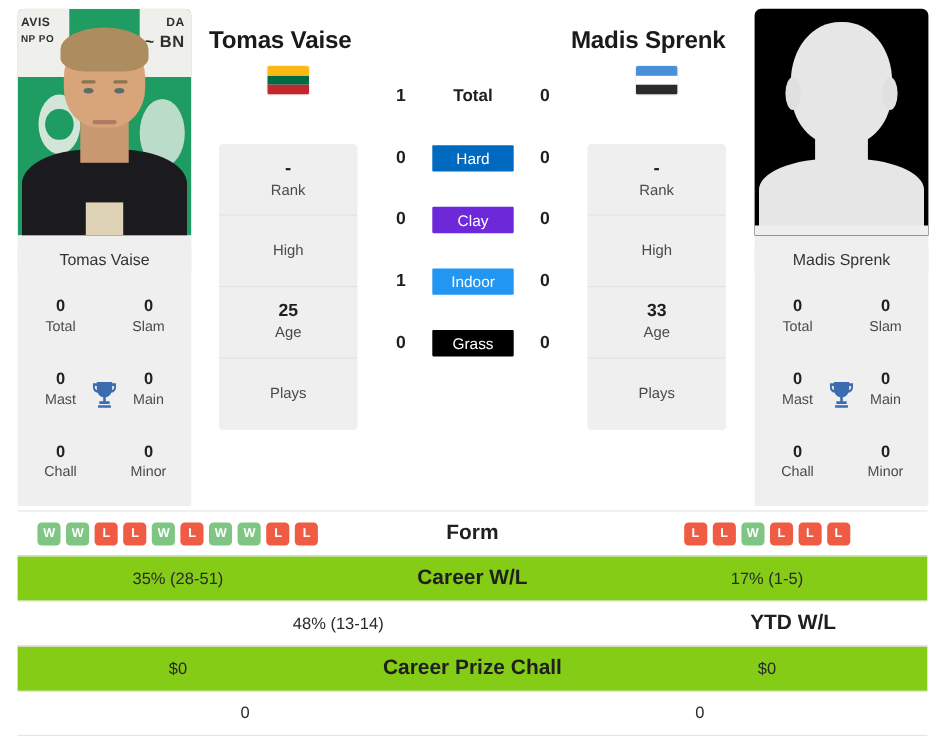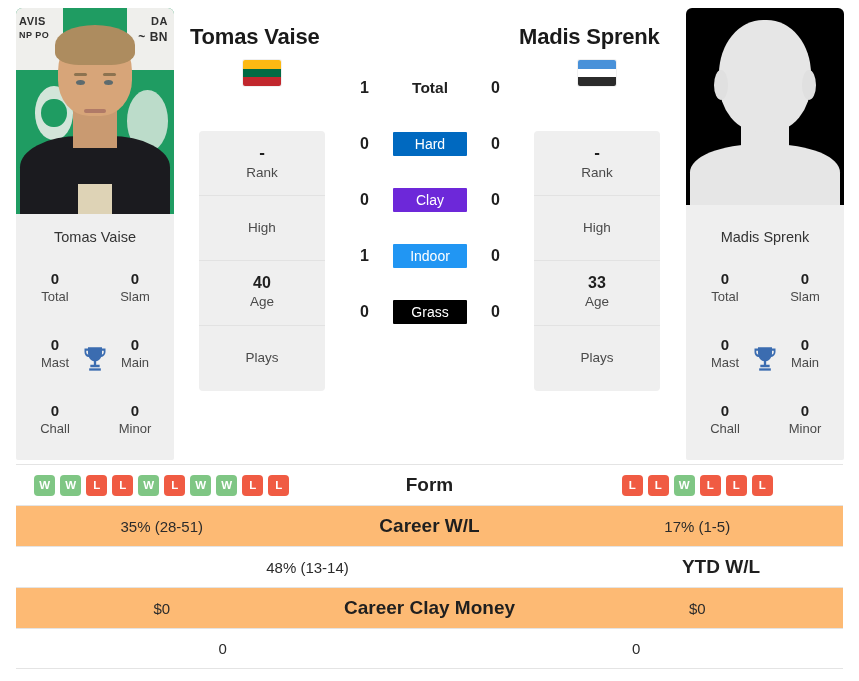--- a/index.html
+++ b/index.html
@@ -38,21 +38,21 @@
   .ph-bg { position: absolute; inset: 0; background: #1f9c62; }
   .ph-bg .band-l { position: absolute; left: 0; top: 0; width: 30%; height: 30%; background: #efefec; }
   .ph-bg .band-r { position: absolute; right: 0; top: 0; width: 30%; height: 30%; background: #efefec; }
   .ph-bg .band-m { position: absolute; left: 12%; top: 38%; width: 24%; height: 26%; background: #f2f2ee; border-radius: 50%; opacity: .85; }
   .ph-bg .band-rr{ position: absolute; right: 4%; top: 40%; width: 26%; height: 30%; background: #f2f2ee; border-radius: 50%; opacity: .75; }
   .ph-bg .logo   { position: absolute; left: 16%; top: 44%; width: 16%; height: 14%; background: #1f9c62; border-radius: 50%; }
   .ph-txt { position: absolute; color: #ffffff; font-weight: 700; letter-spacing: .5px; font-size: 11px; }
   .ph-txt.t1 { left: 3px;  top: 7px;  color:#2f2f2f; }
   .ph-txt.t2 { left: 3px;  top: 22px; color:#2f2f2f; font-size:9px; }
   .ph-txt.t3 { right: 6px; top: 7px;  color:#2f2f2f; }
-  .ph-txt.t4 { right: 6px; top: 22px; color:#2f2f2f; font-size:12px; }
+  .ph-txt.t4 { right: 6px; top: 22px; color:#2f2f2f; font-size:15px; }
   .ph-txt.t5 { left: 4px;  bottom: 22px; color:#e7e7e7; font-size: 10px; }
 
   .head   { position: absolute; left: 50%; transform: translateX(-50%);
             top: 22px; width: 74px; height: 86px;
             background: #d7a579; border-radius: 48% 48% 42% 42%; }
   .hair2  { position: absolute; left: 50%; transform: translateX(-50%);
             top: 17px; width: 80px; height: 40px;
             background: #ad8c5f; border-radius: 50% 50% 30% 30%; }
   .neck   { position: absolute; left: 50%; transform: translateX(-50%);
             top: 100px; width: 44px; height: 40px; background: #c99a71; }
@@ -169,21 +169,21 @@
   }
   .h2h-total-label { font-size: 15.5px; font-weight: 700; color: #1f1f1f; }
 
   
   .stats-table { position: absolute; left: 16px; top: 464px; width: 827px; }
   .st-row {
     display: flex; align-items: center;
     height: 41px;
     border-top: 1px solid #e4e4e4;
   }
-  .st-row.shade { background: #fdba74; }
+  .st-row.shade { background: #84cc16; }
   .st-row.last  { border-bottom: 1px solid #e4e4e4; }
   .st-left, .st-right { flex: 1; display: flex; align-items: center; }
   .st-left  { justify-content: center; }
   .st-right { justify-content: center; }
   .st-mid {
     width: 244px; text-align: center;
     font-size: 19px; font-weight: 700; color: #1f1f1f;
   }
   .st-val { font-size: 15px; color: #2b2b2b; }
 
@@ -260,21 +260,21 @@
     <div class="info-card left">
       <div class="info-cell">
         <div class="info-val dash">-</div>
         <div class="info-label">Rank</div>
       </div>
       <div class="info-cell">
         <div class="info-val"></div>
         <div class="info-label">High</div>
       </div>
       <div class="info-cell">
-        <div class="info-val">40</div>
+        <div class="info-val">25</div>
         <div class="info-label">Age</div>
       </div>
       <div class="info-cell">
         <div class="info-val"></div>
         <div class="info-label">Plays</div>
       </div>
     </div>
 
     <div class="info-card right">
       <div class="info-cell">
@@ -441,21 +441,21 @@
       <div class="st-left">
           <span class="st-val">48% (13-14)</span>
         </div>
       <div class="st-mid">YTD W/L</div>
     </div>
 
     <div class="st-row shade">
       <div class="st-left">
           <span class="st-val">$0</span>
         </div>
-      <div class="st-mid">Career Clay Money</div>
+      <div class="st-mid">Career Prize Chall</div>
       <div class="st-right">
           <span class="st-val">$0</span>
         </div>
     </div>
 
     <div class="st-row last">
       <div class="st-left">
           <span class="st-val">0</span>
         </div>
       <div class="st-right">

